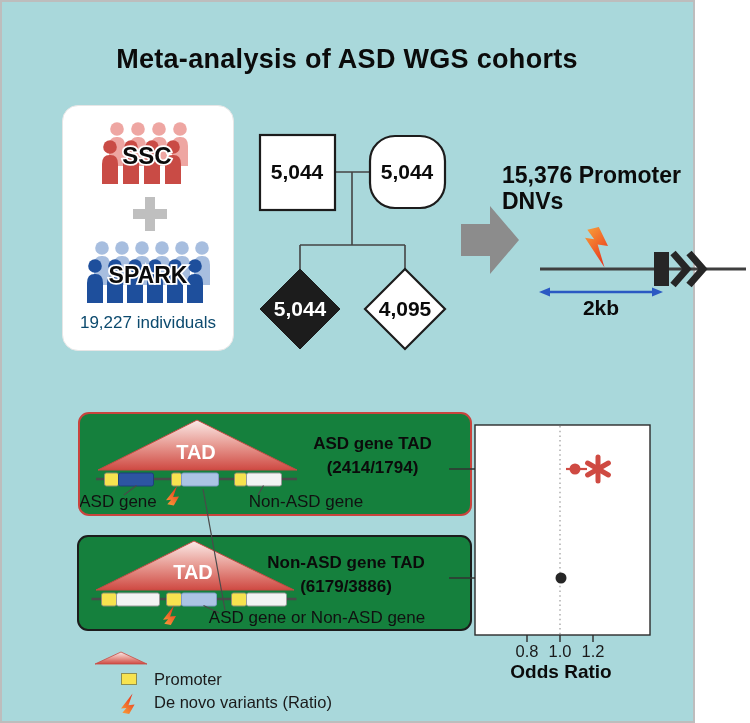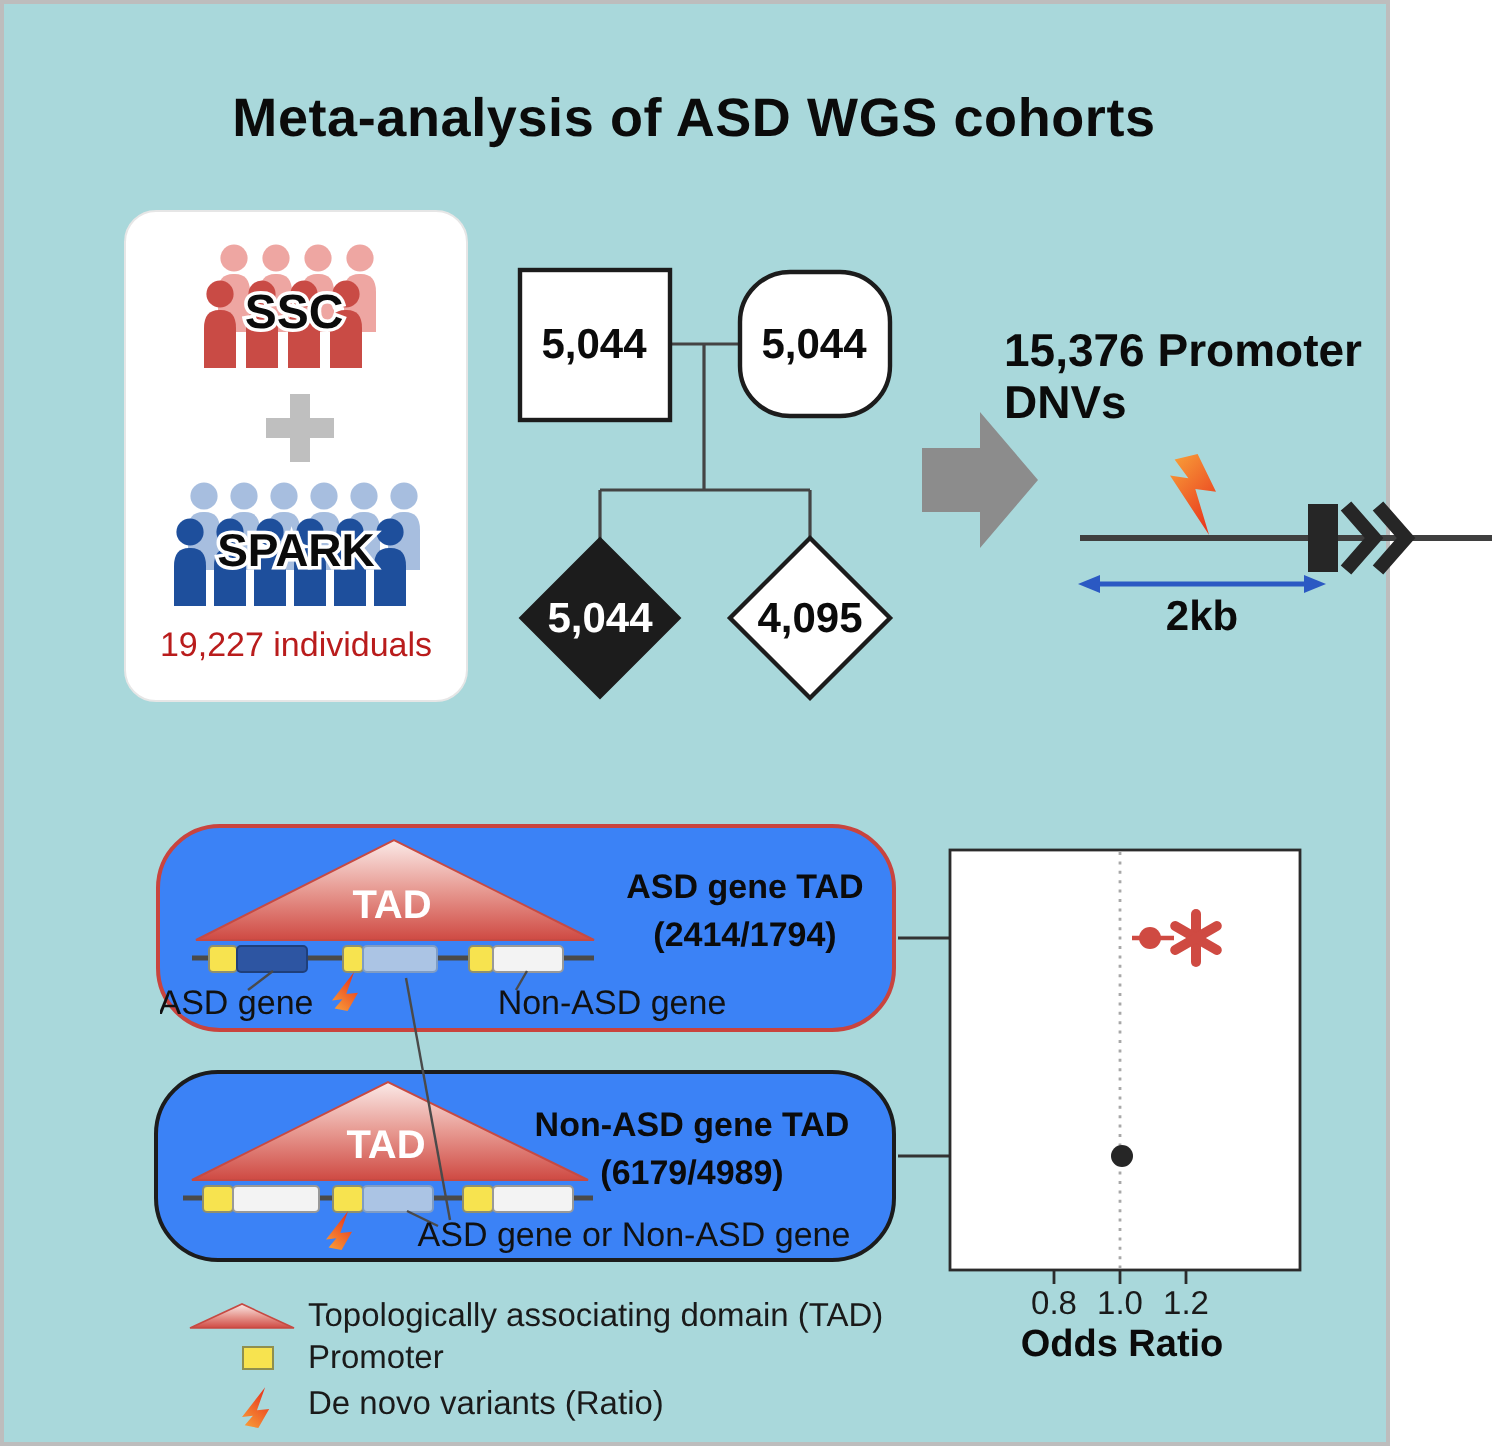--- a/index.html
+++ b/index.html
@@ -6,24 +6,24 @@
   body{width:750px;height:723px;overflow:hidden;}
   .canvas{position:relative;width:695px;height:723px;box-sizing:border-box;
           background:#a9d8db;border:2px solid #bdbdbd;
           font-family:"Liberation Sans",sans-serif;color:#111;}
   .abs{position:absolute;}
   svg text{font-family:"Liberation Sans",sans-serif;}
   .page-title{left:0;top:42px;width:690px;text-align:center;
               font-size:27px;font-weight:bold;letter-spacing:.3px;color:#0b0b0b;}
   .card{left:60px;top:103px;width:170px;height:244px;background:#fff;
         border:1px solid #e6e6e6;border-radius:16px;}
-  .individuals{left:0;top:207px;width:100%;text-align:center;font-size:17px;color:#b91c1c;}
+  .individuals{left:0;top:207px;width:100%;text-align:center;font-size:17px;color:#0c4a6e;}
   .headline{left:500px;top:160px;width:240px;text-align:left;
             font-size:23px;font-weight:bold;line-height:26px;color:#0b0b0b;}
-  .tadbox{background:#3b82f6;border-radius:32px;}
+  .tadbox{background:#15803d;border-radius:11px;padding-left:24px;}
   .tadbox1{left:76px;top:410px;width:366px;height:100px;border:2.5px solid #c9443e;}
   .tadbox2{left:75px;top:533px;width:367px;height:92px;border:2.5px solid #1c1c1c;}
   .boxsvg{position:absolute;left:0;top:0;}
   .boxtitle{position:absolute;text-align:center;font-weight:bold;
             font-size:17px;line-height:24px;color:#0b0b0b;}
   .bt1{left:195px;top:18px;width:195px;}
   .bt2{left:162px;top:14px;width:210px;}
   .legend-label{font-size:16.5px;color:#1a1a1a;line-height:19px;}
   .overlay{left:0;top:0;pointer-events:none;z-index:60;}
 </style>
@@ -177,21 +177,21 @@
         <rect x="102.5" y="56" width="35" height="13" rx="2" fill="#abc4e4" stroke="#7f9cc4"></rect>
         <rect x="152.5" y="56" width="15" height="13" rx="2" fill="#f7e34f"></rect>
         <rect x="167.5" y="56" width="40" height="13" rx="2" fill="#f3f3f3" stroke="#999"></rect>
       </g>
       <use href="#bolt" transform="translate(84,88) scale(0.65,-0.65)" fill="url(#boltGrad)"></use>
       <line x1="124.5" y1="68.5" x2="140" y2="76" stroke="#4a4a4a" stroke-width="1.2"></line>
       <text x="238" y="86" text-anchor="middle" font-size="17" fill="#111">ASD gene or Non-ASD gene</text>
     </svg>
     <div class="boxtitle bt2">
       <div>Non-ASD gene TAD</div>
-      <div>(6179/4989)</div>
+      <div>(6179/3886)</div>
     </div>
   </div>
 
   <svg class="abs" style="left:440px;top:400px" width="310" height="290" viewBox="0 0 310 290">
     <line x1="7" y1="67" x2="33" y2="67" stroke="#333" stroke-width="1.5"></line>
     <line x1="7" y1="176" x2="33" y2="176" stroke="#333" stroke-width="1.5"></line>
     <rect x="33" y="23" width="175" height="210" fill="#ffffff" stroke="#2b2b2b" stroke-width="1.4"></rect>
     <line x1="118" y1="24" x2="118" y2="232" stroke="#a8a8a8" stroke-width="1.4" stroke-dasharray="1.5,3.2"></line>
     <g>
       <line x1="124" y1="67" x2="145" y2="67" stroke="#cf4a42" stroke-width="2.2"></line>
@@ -210,21 +210,20 @@
     </g>
     <text x="85" y="255" text-anchor="middle" font-size="16.5" fill="#1a1a1a">0.8</text>
     <text x="118" y="255" text-anchor="middle" font-size="16.5" fill="#1a1a1a">1.0</text>
     <text x="151" y="255" text-anchor="middle" font-size="16.5" fill="#1a1a1a">1.2</text>
     <text x="119" y="276" text-anchor="middle" font-size="19" font-weight="bold" fill="#0b0b0b">Odds Ratio</text>
   </svg>
 
   <svg class="abs" style="left:92px;top:649px" width="54" height="14" viewBox="0 0 54 14">
     <polygon points="1,13 27,1 53,13" fill="url(#tadGrad)" stroke="#c64a43" stroke-width="0.8"></polygon>
   </svg>
-  <div class="abs legend-label" style="left:152px;top:647px">Topologically associating domain (TAD)</div>
 
   <svg class="abs" style="left:119px;top:671px" width="16" height="12" viewBox="0 0 16 12">
     <rect x="0.5" y="0.5" width="15" height="11" fill="#f7e34f" stroke="#8f8f4f"></rect>
   </svg>
   <div class="abs legend-label" style="left:152px;top:668px">Promoter</div>
 
   <svg class="abs" style="left:116px;top:689px" width="22" height="24" viewBox="0 0 22 24">
     <use href="#bolt" transform="translate(3,23) scale(0.68,-0.68)" fill="url(#boltGrad)"></use>
   </svg>
   <div class="abs legend-label" style="left:152px;top:691px">De novo variants (Ratio)</div>

